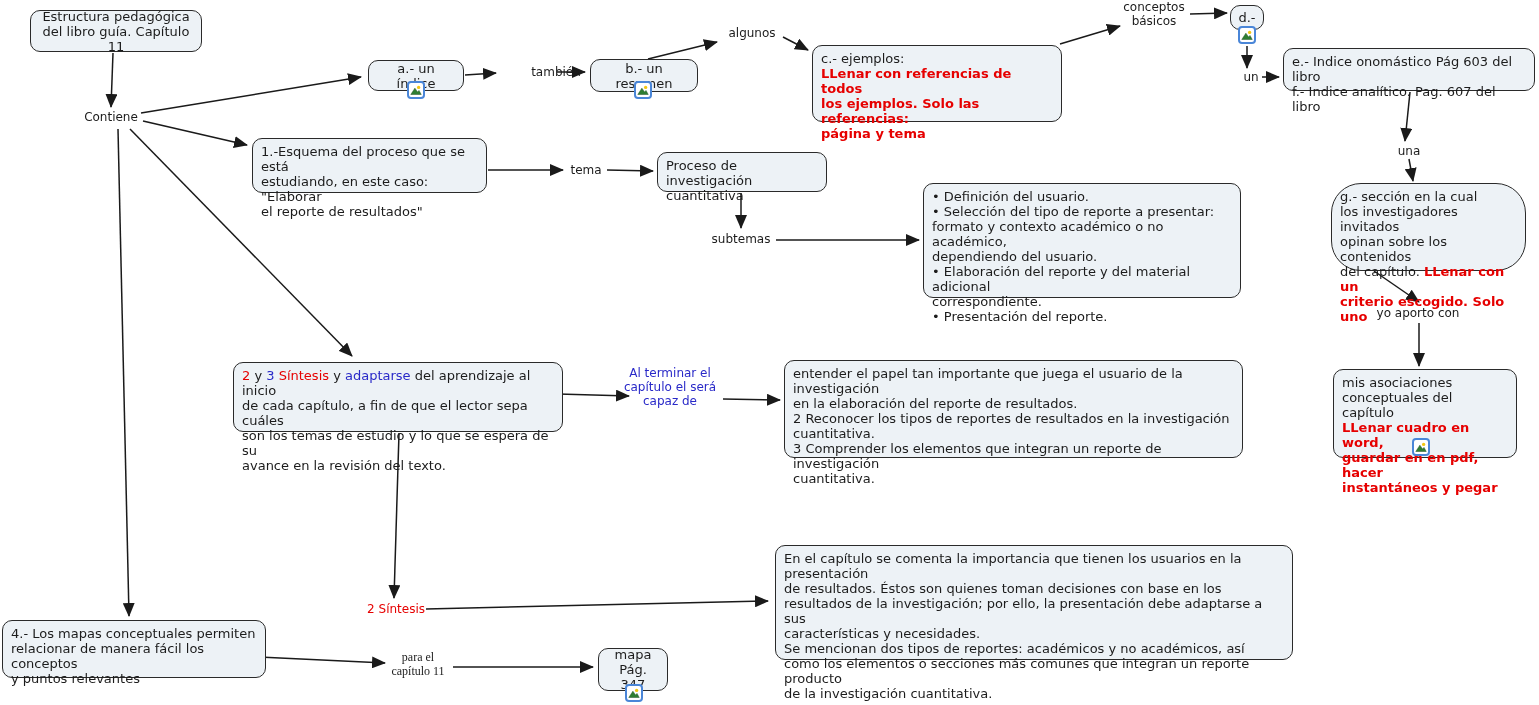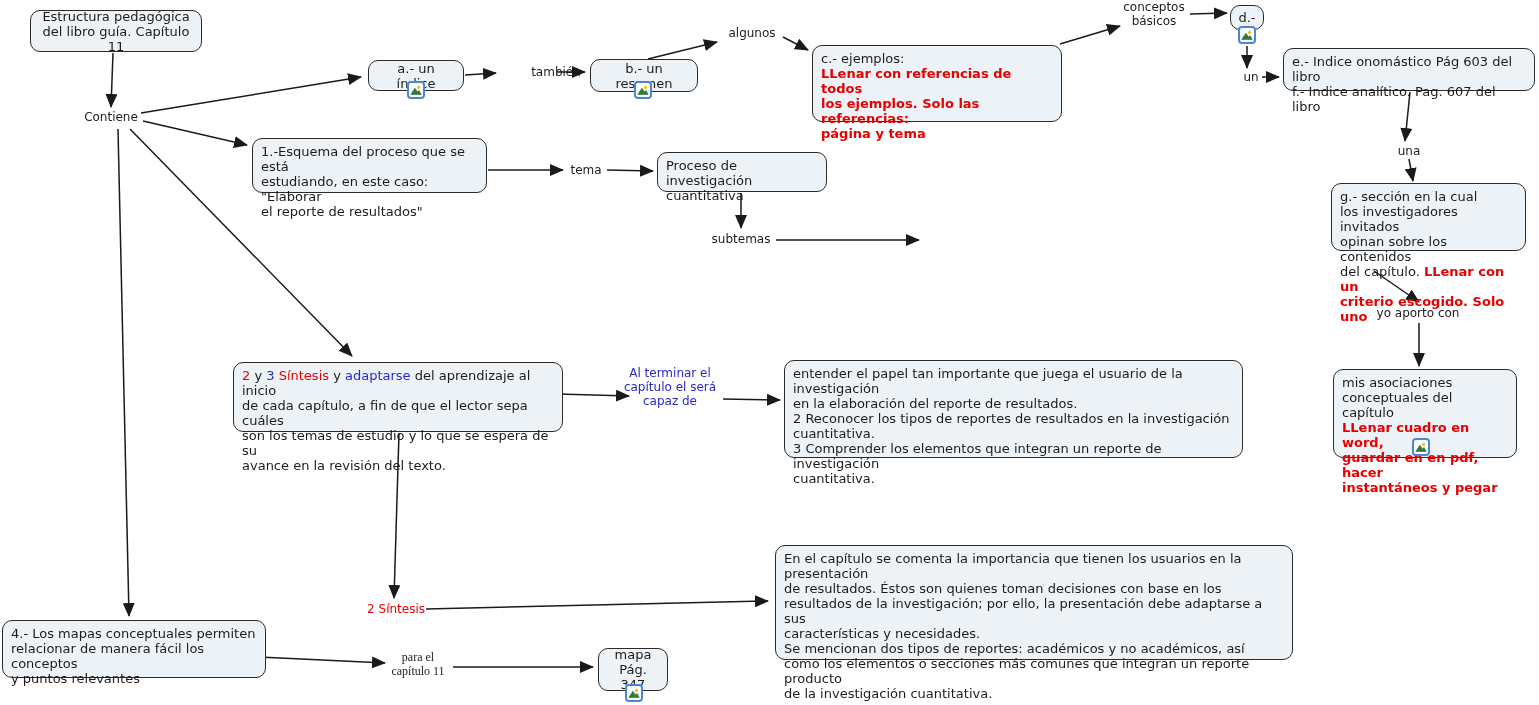--- a/index.html
+++ b/index.html
@@ -81,39 +81,46 @@
   <div class="box" style="left:812px;top:45px;width:250px;height:77px;"><span><span>c.- ejemplos:
 </span><span style="color: rgb(230, 0, 0); font-weight: bold;">LLenar con referencias de todos
 los ejemplos. Solo las referencias:
 página y tema</span></span></div>
 
   <div class="box center" style="left:1230px;top:5px;width:34px;height:25px;"><span>d.-</span></div>
 
   <div class="box" style="left:1283px;top:48px;width:252px;height:43px;"><span>e.- Indice onomástico Pág 603 del libro
 f.- Indice analítico. Pag. 607 del libro</span></div>
 
-  <div class="box" style="left:1331px;top:183px;width:195px;height:68px;"><span><span>g.- sección en la cual
+  <div class="box" style="left:1331px;top:183px;width:195px;height:88px;border-radius:30px;"><span><span>g.- sección en la cual
 los investigadores invitados
 opinan sobre los contenidos
 del capítulo. </span><span style="color: rgb(230, 0, 0); font-weight: bold;">LLenar con un
 criterio escogido. Solo uno</span></span></div>
 
   <div class="box" style="left:1333px;top:369px;width:184px;height:89px;"><span><span>mis asociaciones
 conceptuales del capítulo
 </span><span style="color: rgb(230, 0, 0); font-weight: bold;">LLenar cuadro en word,
 guardar en en pdf, hacer
 instantáneos y pegar</span></span></div>
 
   <div class="box" style="left:252px;top:138px;width:235px;height:55px;"><span>1.-Esquema del proceso que se está
 estudiando, en este caso: "Elaborar
 el reporte de resultados"</span></div>
 
   <div class="box" style="left:657px;top:152px;width:170px;height:40px;"><span>Proceso de investigación
 cuantitativa</span></div>
 
+  <div class="box" style="left:923px;top:183px;width:318px;height:115px;"><span>• Definición del usuario.
+• Selección del tipo de reporte a presentar:
+formato y contexto académico o no académico,
+dependiendo del usuario.
+• Elaboración del reporte y del material adicional
+correspondiente.
+• Presentación del reporte.</span></div>
 
   <div class="box" style="left:233px;top:362px;width:330px;height:70px;"><span><span style="color: rgb(230, 0, 0);">2</span><span> y </span><span style="color: rgb(41, 41, 200);">3</span><span>  </span><span style="color: rgb(230, 0, 0);">Síntesis</span><span> y </span><span style="color: rgb(41, 41, 200);">adaptarse</span><span> del aprendizaje al inicio
 de cada capítulo, a fin de que el lector sepa cuáles
 son los temas de estudio y lo que se espera de su
 avance en la revisión del texto.</span></span></div>
 
   <div class="box" style="left:784px;top:360px;width:459px;height:98px;"><span>entender el papel tan importante que juega el usuario de la investigación
 en la elaboración del reporte de resultados.
 2 Reconocer los tipos de reportes de resultados en la investigación
 cuantitativa.

